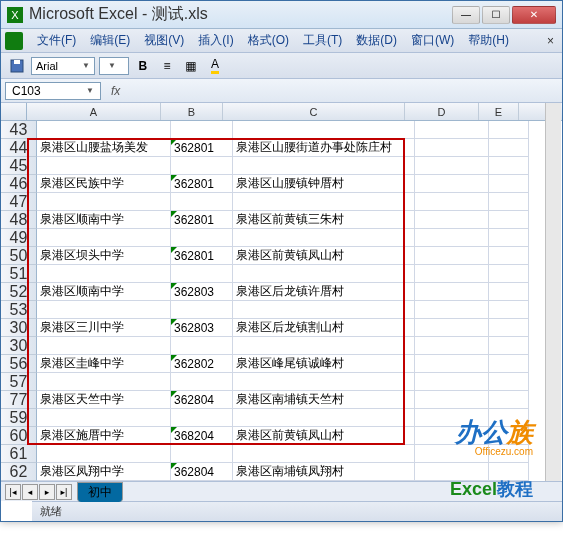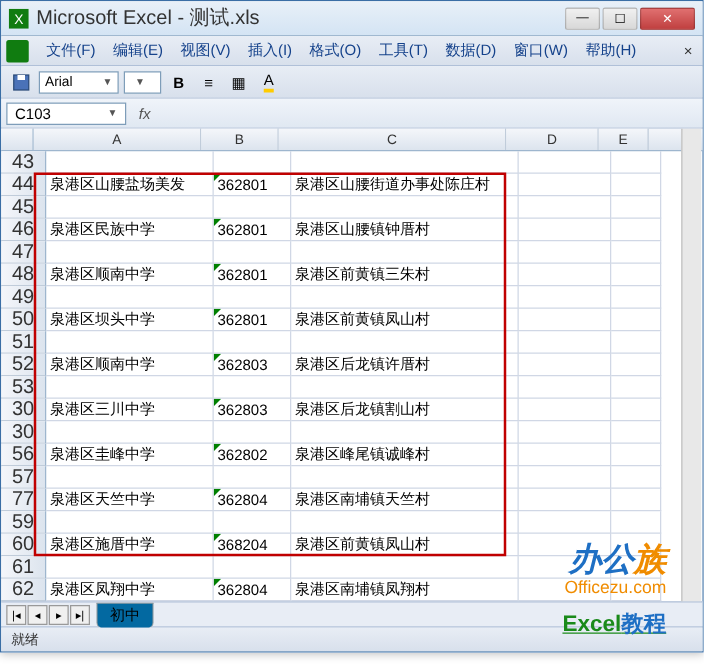--- a/index.html
+++ b/index.html
@@ -33,27 +33,27 @@
 .rows { }
 .row { display: flex; height: 18px; }
 .rowhdr { width: 36px; background: linear-gradient(90deg,#f4f6fa,#dce4ee); border-right: 1px solid #9eb6ce; border-bottom: 1px solid #c0ccda; display: flex; align-items: center; justify-content: center; font-size: 16px; color: #333; }
 .cell { border-right: 1px solid #d0d7e5; border-bottom: 1px solid #d0d7e5; padding: 0 3px; font-size: 12px; display: flex; align-items: center; overflow: hidden; white-space: nowrap; position: relative; }
 .selbox { position: absolute; border: 2px solid #c00000; pointer-events: none; }
 .greenflag::before { content:""; position:absolute; top:0; left:0; border-top:6px solid #008000; border-right:6px solid transparent; }
 .tabs { display: flex; align-items: center; height: 20px; background: #e8edf5; border-top: 1px solid #b0c0d8; padding-left: 4px; }
 .tabnav { display: flex; gap: 0; }
 .tabnav .nb { width: 16px; height: 16px; display: flex; align-items: center; justify-content: center; border: 1px solid #999; font-size: 9px; background: #f0f0f0; margin-right: 1px; }
 .tab { background: #0369a1; border: 1px solid #999; border-bottom: none; border-radius: 0 0 4px 4px; padding: 1px 10px; margin-left: 4px; font-size: 12px; }
-.statusbar { height: 20px; background: linear-gradient(#e8edf5,#d8e0ec); border-top: 1px solid #b0c0d8; padding: 2px 8px; font-size: 11px; color: #333; }
+.statusbar { height: 20px; background: linear-gradient(#e8edf5,#d8e0ec); border-top: 1px solid #b0c0d8; padding: 2px 8px; font-size: 11px; color: #333; margin-left: 31px; }
 .vscroll { position: absolute; right: 1px; top: 0; bottom: 0; width: 16px; background: #e8e8e8; border-left: 1px solid #c0c0c0; }
-.watermark { position: absolute; right: 30px; bottom: 24px; text-align: right; pointer-events: none; }
+.watermark { position: absolute; right: 30px; bottom: 34px; text-align: right; pointer-events: none; }
 .wm1 { font-size: 26px; font-weight: bold; font-style: italic; color: #1e6fc4; }
 .wm1 .orange { color: #f08c00; }
-.wm2 { font-size: 14px; color: #f08c00; margin-top: -4px; }
-.wm3 { font-size: 18px; font-weight: bold; color: #1a8a1a; margin-top: 10px; text-decoration: underline; }
+.wm2 { font-size: 10px; color: #f08c00; margin-top: -4px; }
+.wm3 { font-size: 18px; font-weight: bold; color: #1a8a1a; margin-top: 20px; }
 .wm3 .blue { color: #1e6fc4; }
 </style>
 </head>
 <body>
 
 <div class="window">
   <div class="titlebar">
     <svg class="icon" viewBox="0 0 16 16">
         <rect width="16" height="16" fill="#107c10"></rect>
         <text x="8" y="12" text-anchor="middle" fill="#fff" font-size="11" font-family="Arial">X</text>

